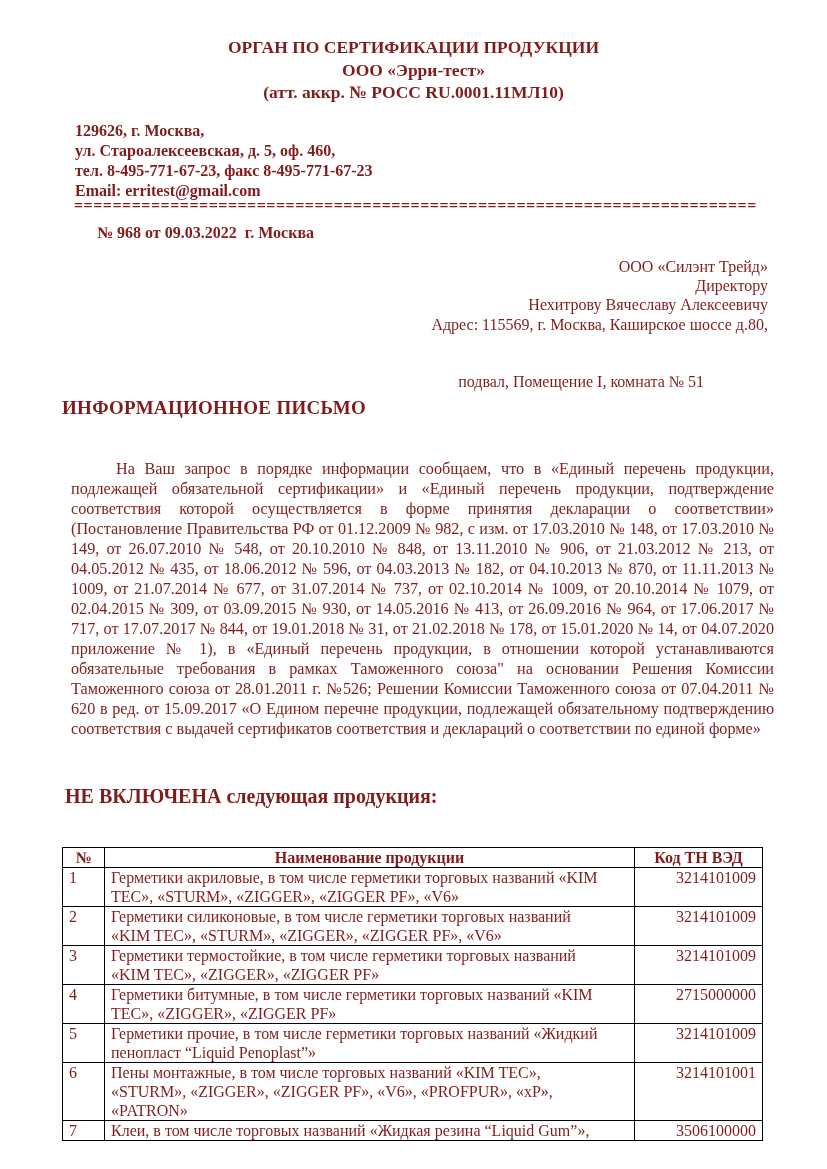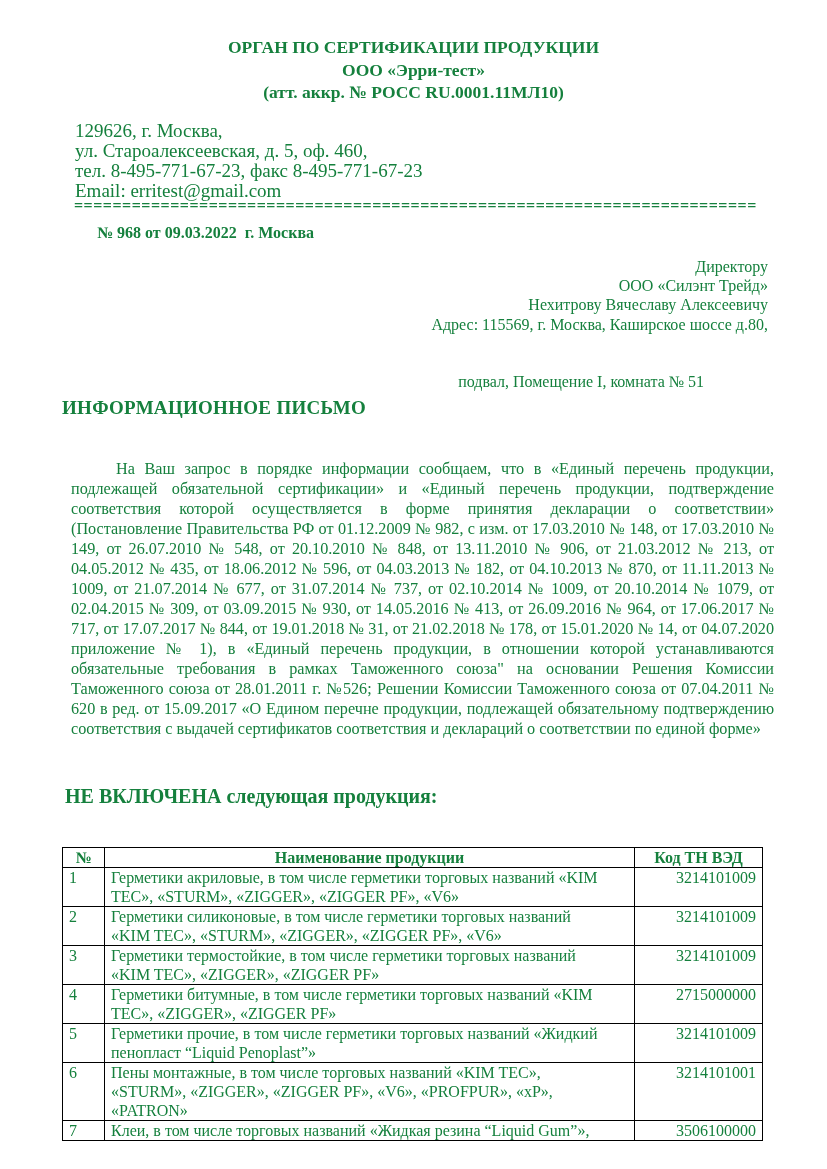--- a/index.html
+++ b/index.html
@@ -5,40 +5,41 @@
   html, body {
     margin: 0;
     padding: 0;
     background: #ffffff;
   }
   .page {
     position: relative;
     width: 827px;
     height: 1169px;
     background: #ffffff;
-    color: #15803d;
+    color: #7f1d1d;
     font-family: "Liberation Serif", "DejaVu Serif", serif;
     overflow: hidden;
   }
   .org-header {
     position: absolute;
     top: 36px;
     left: 62px;
     width: 703px;
     text-align: center;
     font-weight: bold;
     font-size: 17.5px;
     line-height: 22.5px;
   }
   .contact {
     position: absolute;
     top: 121px;
     left: 75px;
-    font-size: 19px;
+    font-size: 16px;
     line-height: 20px;
+    font-weight: bold;
   }
   .separator {
     position: absolute;
     top: 198px;
     left: 74px;
     width: 682px;
     height: 18px;
     overflow: hidden;
     font-weight: bold;
     font-size: 16px;
@@ -135,22 +136,22 @@
     <div>ул. Староалексеевская, д. 5, оф. 460,</div>
     <div>тел. 8-495-771-67-23, факс 8-495-771-67-23</div>
     <div>Email: erritest@gmail.com</div>
   </div>
 
   <div class="separator">================================================================================</div>
 
   <div class="ref-line">№ 968 от 09.03.2022  г. Москва</div>
 
   <div class="recipient">
+    <div>ООО «Силэнт Трейд»</div>
     <div>Директору</div>
-    <div>ООО «Силэнт Трейд»</div>
     <div>Нехитрову Вячеславу Алексеевичу</div>
     <div>Адрес: 115569, г. Москва, Каширское шоссе д.80,</div>
     <div class="last">подвал, Помещение I, комната № 51</div>
   </div>
 
   <div class="doc-title">ИНФОРМАЦИОННОЕ ПИСЬМО</div>
 
   <div class="body-par">На Ваш запрос в порядке информации сообщаем, что в «Единый перечень продукции, подлежащей обязательной сертификации» и «Единый перечень продукции, подтверждение соответствия которой осуществляется в форме принятия декларации о соответствии» (Постановление Правительства РФ от 01.12.2009 № 982, с изм. от 17.03.2010 № 148, от 17.03.2010 № 149, от 26.07.2010 № 548, от 20.10.2010 № 848, от 13.11.2010 № 906, от 21.03.2012 № 213, от 04.05.2012 № 435, от 18.06.2012 № 596, от 04.03.2013 № 182, от 04.10.2013 № 870, от 11.11.2013 № 1009, от 21.07.2014 № 677, от 31.07.2014 № 737, от 02.10.2014 № 1009, от 20.10.2014 № 1079, от 02.04.2015 № 309, от 03.09.2015 № 930, от 14.05.2016 № 413, от 26.09.2016 № 964, от 17.06.2017 № 717, от 17.07.2017 № 844, от 19.01.2018 № 31, от 21.02.2018 № 178, от 15.01.2020 № 14,  от 04.07.2020 приложение № 1), в «Единый перечень продукции, в отношении которой устанавливаются обязательные требования в рамках Таможенного союза" на основании Решения Комиссии Таможенного союза от 28.01.2011 г. №526; Решении Комиссии Таможенного союза от 07.04.2011 № 620 в ред. от 15.09.2017 «О Едином перечне продукции, подлежащей обязательному подтверждению соответствия с выдачей сертификатов соответствия и деклараций о соответствии по единой форме»</div>
 
   <div class="not-included">НЕ ВКЛЮЧЕНА следующая продукция:</div>

